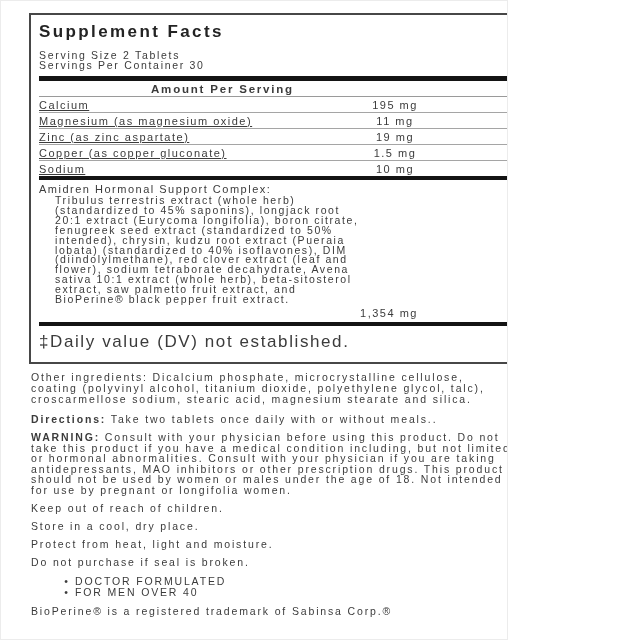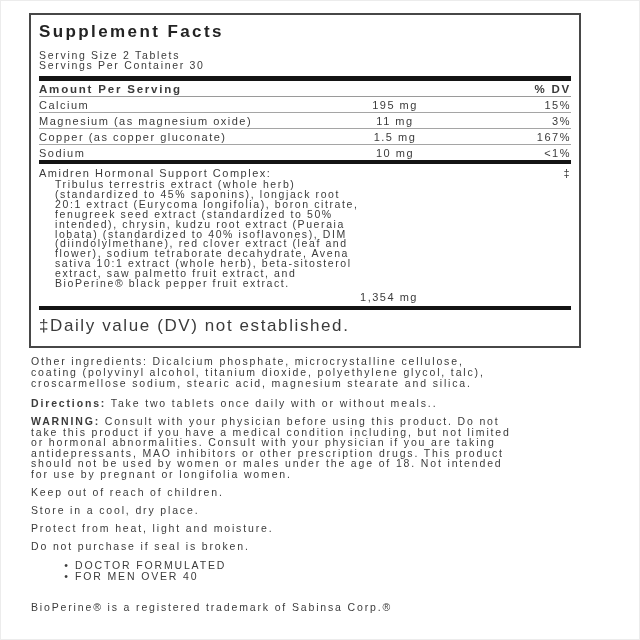--- a/index.html
+++ b/index.html
@@ -1,56 +1,56 @@
 <!DOCTYPE html>
 <html><head>
 <meta charset="utf-8">
 <style>
   html,body{margin:0;padding:0;background:#fff;}
   .canvas{
-    position:relative;width:640px;height:640px;background:#ffffff;
+    position:relative;width:508px;height:640px;background:#ffffff;
     overflow:hidden;box-sizing:border-box;border:1px solid #ececec;
     font-family:"Liberation Sans","DejaVu Sans",sans-serif;color:#3b3b3b;
   }
   
   .panel{
     margin:12px 0 0 28px;width:552px;box-sizing:border-box;
     border:2px solid #474747;background:#fff;padding:6px 8px 0 8px;
   }
   .sf-title{font-size:17px;font-weight:bold;letter-spacing:2.4px;color:#232323;line-height:18px;margin-top:2px;}
   .serving-block{margin-top:9px;}
   .serving-line{font-size:10.5px;letter-spacing:1.7px;line-height:10px;white-space:nowrap;}
   .bar{background:#141414;}
   .bar-thick{height:5px;margin-top:6px;}
   .bar-mid{height:4px;}
   .hdr-row{display:flex;align-items:center;height:15px;font-size:11.5px;font-weight:bold;letter-spacing:1.8px;}
-  .hdr-amount{flex:1;white-space:nowrap;}
+  .hdr-amount{margin-left:112px;flex:1;white-space:nowrap;}
   .hdr-dv{white-space:nowrap;}
   .hairline{border-top:1px solid #9a9a9a;}
   .n-row{display:flex;align-items:center;height:15px;font-size:11px;letter-spacing:1.5px;border-bottom:1px solid #a5a5a5;}
   .n-row:last-child{border-bottom:none;}
-  .n-name{width:296px;white-space:nowrap;}
+  .n-name{width:296px;white-space:nowrap;text-decoration:underline;}
   .n-amt{width:120px;text-align:center;white-space:nowrap;}
   .n-dv{flex:1;text-align:right;white-space:nowrap;}
   .cx-head{display:flex;justify-content:space-between;align-items:center;font-size:11px;letter-spacing:1.5px;padding:3px 0 1px;}
   .cx-line{margin-left:16px;font-size:10.5px;letter-spacing:1.6px;line-height:9.9px;white-space:nowrap;}
   .cx-amt{margin-left:290px;width:120px;text-align:center;font-size:11px;letter-spacing:1.5px;padding:2px 0 3px;}
   .footnote{font-size:17px;letter-spacing:1.6px;padding:6px 0 10px;white-space:nowrap;}
   
   .body-text{margin:8px 0 0 30px;width:580px;font-size:10.5px;letter-spacing:1.85px;color:#3b3b3b;}
   .tline{line-height:11px;white-space:nowrap;}
   .wline{line-height:10.6px;white-space:nowrap;}
   .para-oi{margin-top:8px;}
   .para-dir{margin-top:9px;line-height:11px;white-space:nowrap;}
   .para-warn{margin-top:7px;}
   .notice{margin-top:7px;line-height:11px;white-space:nowrap;}
   .bullets{margin-top:8px;}
   .bullet-line{display:flex;line-height:11px;white-space:nowrap;}
   .dot{width:16px;margin-left:28px;text-align:center;}
-  .trademark{margin-top:20px;line-height:11px;white-space:nowrap;}
+  .trademark{margin-top:8px;line-height:11px;white-space:nowrap;}
   .b{font-weight:bold;}
 </style>
 </head>
 <body>
 
 <div class="canvas">
 
   <div class="panel">
     <div class="sf-title">Supplement Facts</div>
 
@@ -74,20 +74,25 @@
           <span class="n-amt">195 mg</span>
           <span class="n-dv">15%</span>
         </div>
 
         <div class="n-row">
           <span class="n-name">Magnesium (as magnesium oxide)</span>
           <span class="n-amt">11 mg</span>
           <span class="n-dv">3%</span>
         </div>
 
+        <div class="n-row">
+          <span class="n-name">Zinc (as zinc aspartate)</span>
+          <span class="n-amt">19 mg</span>
+          <span class="n-dv">173%</span>
+        </div>
 
         <div class="n-row">
           <span class="n-name">Copper (as copper gluconate)</span>
           <span class="n-amt">1.5 mg</span>
           <span class="n-dv">167%</span>
         </div>
 
         <div class="n-row">
           <span class="n-name">Sodium</span>
           <span class="n-amt">10 mg</span>

